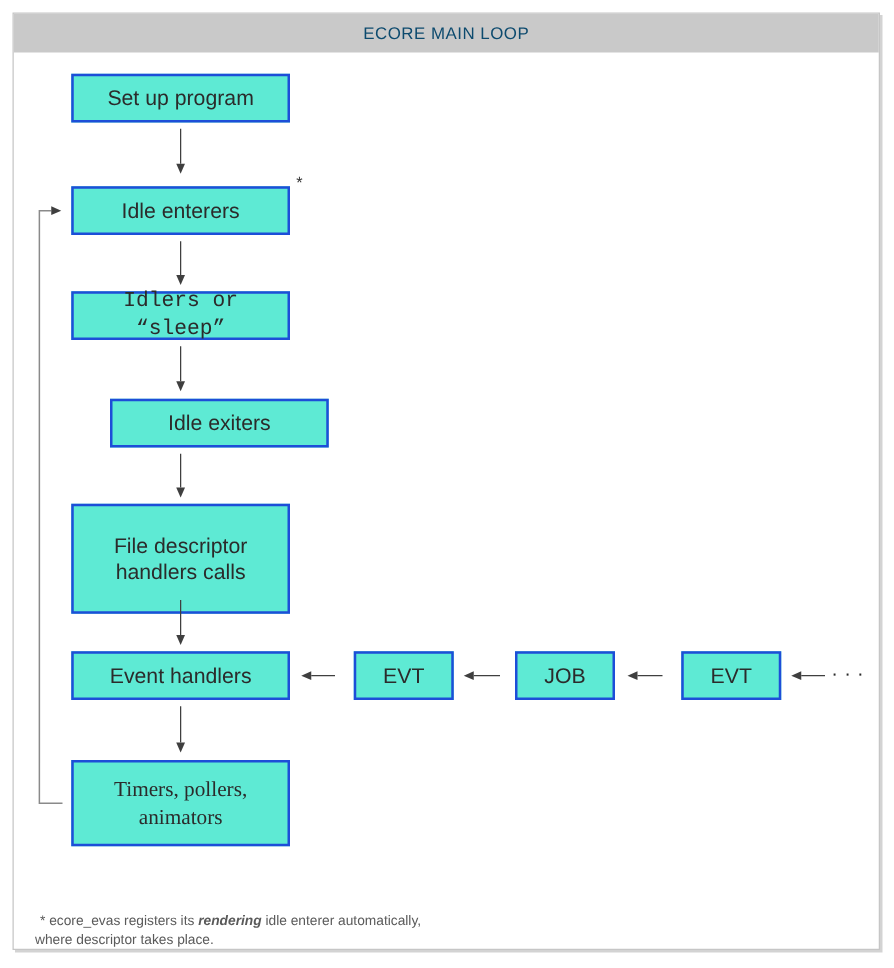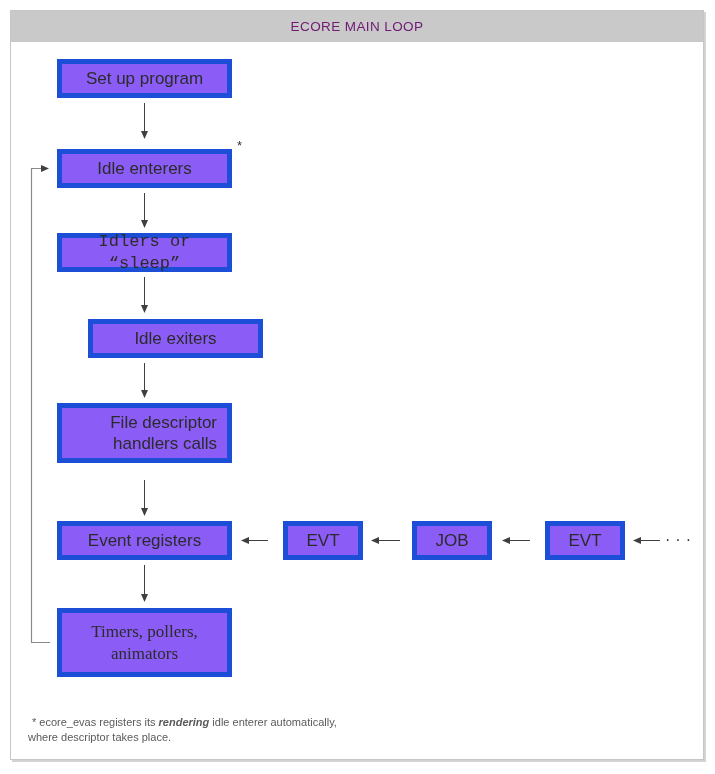--- a/index.html
+++ b/index.html
@@ -32,27 +32,27 @@
     width: 100%;
     height: 31px;
     background: #c9c9c9;
     display: flex;
     align-items: center;
     justify-content: center;
   }
   .title-bar .title-text {
     font-size: 13.5px;
     letter-spacing: 0.4px;
-    color: #701a75;
+    color: #0c4a6e;
   }
   .node {
     position: absolute;
     box-sizing: border-box;
-    background: #8b5cf6;
-    border: 5px solid #1d4ed8;
+    background: #5eead4;
+    border: 2px solid #1d4ed8;
     display: flex;
     align-items: center;
     justify-content: center;
     text-align: center;
     font-size: 17px;
     line-height: 1.25;
     color: #2b2b2b;
     padding: 0 10px;
   }
   .arrows-layer {
@@ -81,44 +81,44 @@
   }
   .footnote {
     position: absolute;
     left: 28px;
     top: 715px;
     width: 440px;
     font-size: 11px;
     line-height: 15px;
     color: #5a5a5a;
   }
-  .footnote .fn-line1 { padding-left: 4px; }
+  .footnote .fn-line1 { padding-left: 4px; margin-top: 15px; }
   .footnote .fn-em { font-weight: bold; font-style: italic; }
 </style>
 </head>
 <body>
 
 <div class="stage">
   <div class="frame">
     <div class="title-bar">
       <span class="title-text">ECORE MAIN LOOP</span>
     </div>
   </div>
 
   <div class="node" style="left:57px; top:59px;  width:175px; height:39px;">Set up program</div>
 
   <div class="node" style="left:57px; top:149px; width:175px; height:39px;">Idle enterers</div>
 
   <div class="node" style="left:57px; top:233px; width:175px; height:39px;font-family:Liberation Mono, monospace;">Idlers or “sleep”</div>
 
   <div class="node" style="left:57px; top:319px; width:175px; height:39px;margin-left:31px;">Idle exiters</div>
 
-  <div class="node" style="left:57px; top:403px; width:175px; height:60px;text-align:right;">File descriptor handlers calls</div>
+  <div class="node" style="left:57px; top:403px; width:175px; height:88px;">File descriptor handlers calls</div>
 
-  <div class="node" style="left:57px; top:521px; width:175px; height:39px;">Event registers</div>
+  <div class="node" style="left:57px; top:521px; width:175px; height:39px;">Event handlers</div>
 
   <div class="node" style="left:57px; top:608px; width:175px; height:69px;font-family:Liberation Serif, serif;">Timers, pollers, animators</div>
 
   <div class="node" style="left:283px; top:521px; width:80px; height:39px;">EVT</div>
 
   <div class="node" style="left:412px; top:521px; width:80px; height:39px;text-align:center;">JOB</div>
 
   <div class="node" style="left:545px; top:521px; width:80px; height:39px;">EVT</div>
 
   <span class="asterisk">*</span>

